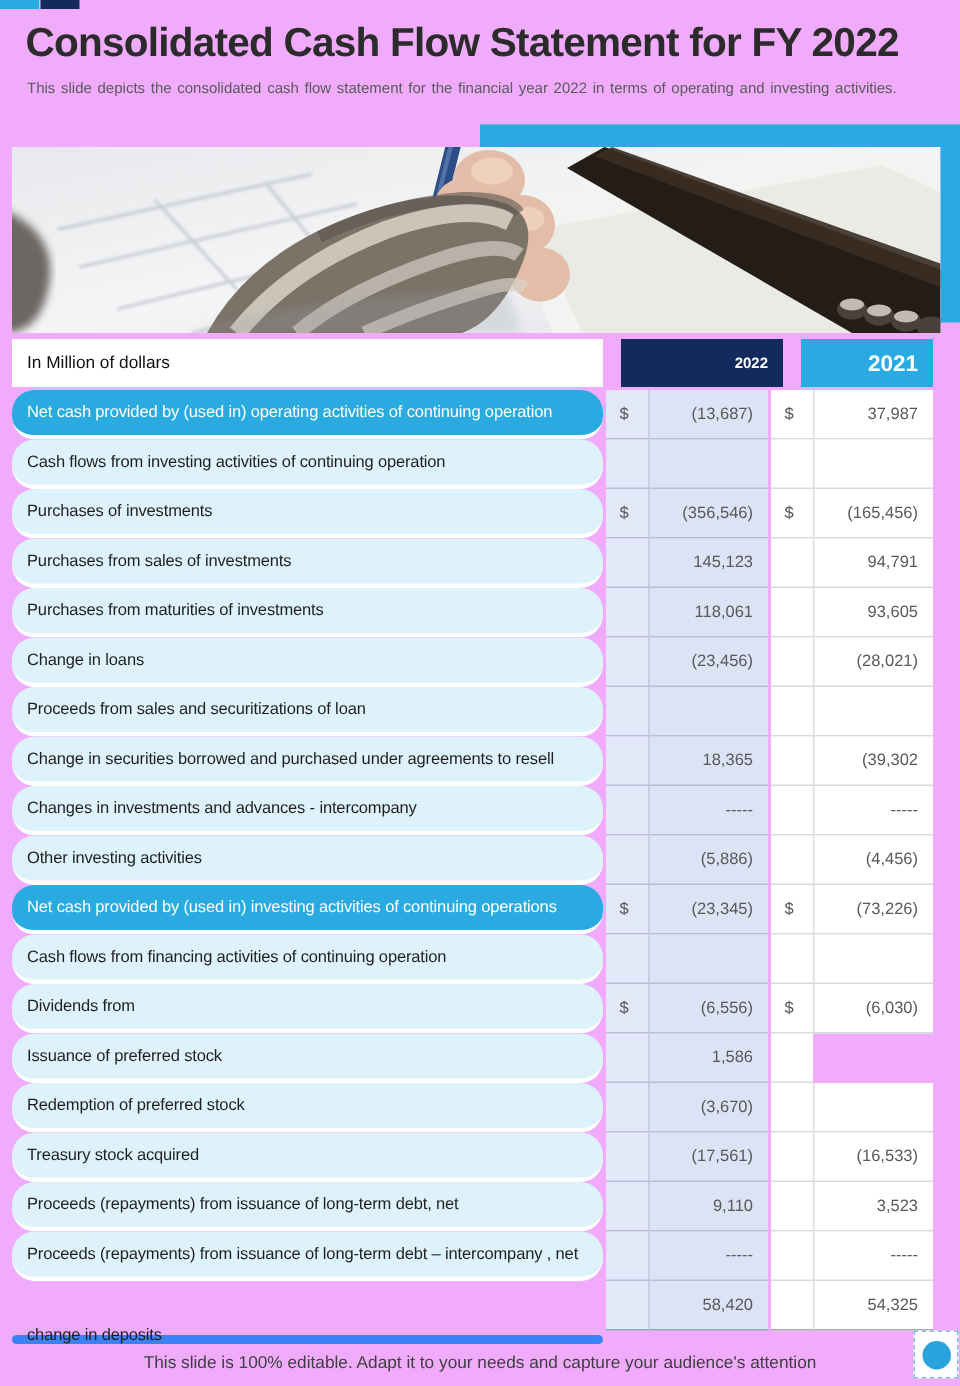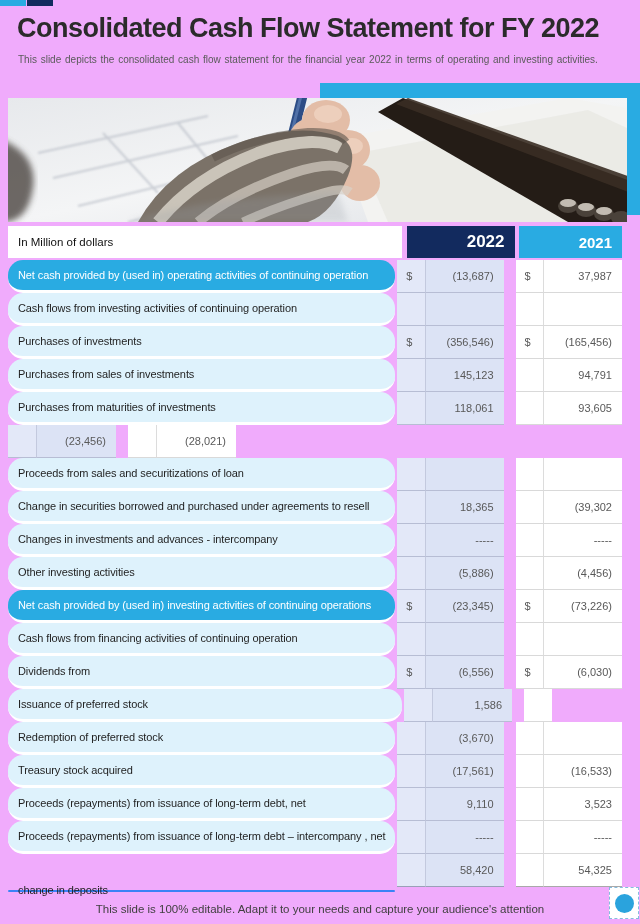--- a/index.html
+++ b/index.html
@@ -22,41 +22,41 @@
   .accent-right{position:absolute;left:627px;top:98px;width:13px;height:117px;background:#29abe2;}
   .photo{position:absolute;left:8px;top:98px;width:619px;height:124px;overflow:hidden;}
 
   
   .tbl{position:absolute;left:8px;top:226px;width:614px;}
   .trow{display:flex;width:614px;}
   .trow > div{box-sizing:border-box;}
   .hdr{height:32px;margin-bottom:2px;justify-content:space-between;}
   .hdr .h-label{width:394px;margin-right:2px;background:#ffffff;color:#111;font-size:11.5px;
                 display:flex;align-items:center;padding-left:10px;}
-  .hdr .h-2022{width:108px;margin-right:2px;background:#122a5e;color:#fff;font-size:17px;font-weight:bold;
+  .hdr .h-2022{width:108px;margin-right:2px;background:#122a5e;color:#fff;font-size:10px;font-weight:bold;
                display:flex;align-items:center;justify-content:flex-end;padding-right:10px;}
-  .hdr .h-2021{width:103px;background:#29abe2;color:#fff;font-size:15px;font-weight:bold;
+  .hdr .h-2021{width:88px;background:#29abe2;color:#fff;font-size:15px;font-weight:bold;
                display:flex;align-items:center;justify-content:flex-end;padding-right:10px;}
 
   .drow{height:33px;}
   .c-label{width:394px;margin-right:2px;background:#def2fc;color:#1f1f1f;font-size:11px;
            display:flex;align-items:center;padding-left:10px;border-bottom:3px solid #ffffff;
            letter-spacing:-0.1px;border-radius:15px;}
   .drow.hl .c-label{background:#29abe2;color:#ffffff;}
   .c-s22{width:28px;background:#e3e8f8;color:#595959;font-size:11px;display:flex;align-items:center;
          padding-left:9px;border-bottom:1px solid #b7bdd4;}
-  .c-v22{width:80px;margin-right:12px;background:#dce3f5;color:#595959;font-size:11px;display:flex;
+  .c-v22{width:80px;margin-right:2px;background:#dce3f5;color:#595959;font-size:11px;display:flex;
          align-items:center;justify-content:flex-end;padding-right:10px;
          border-left:1px solid #c3c9de;border-bottom:1px solid #b7bdd4;}
   .c-s21{width:28px;background:#ffffff;color:#595959;font-size:11px;display:flex;align-items:center;
          padding-left:9px;border-bottom:1px solid #d9d9d9;}
   .c-v21{width:80px;background:#ffffff;color:#595959;font-size:11px;display:flex;align-items:center;
          justify-content:flex-end;padding-right:10px;
          border-left:1px solid #dcdcdc;border-bottom:1px solid #d9d9d9;}
-  .drow:last-child .c-label{border-bottom:2px solid #3b82f6;margin-top:36px;}
+  .drow:last-child .c-label{border-bottom:6px solid #3b82f6;margin-top:36px;}
   .drow:last-child .c-s22,.drow:last-child .c-v22{border-bottom:1px solid #9aa0b8;}
   .drow:last-child .c-s21,.drow:last-child .c-v21{border-bottom:1px solid #a9a9a9;}
 
   
   .footer{position:absolute;left:0;top:903px;width:640px;text-align:center;font-size:11.5px;
           color:#3f3f3f;}
 
   
   .sel-box{position:absolute;left:609px;top:887px;width:28px;height:30px;background:#fff;
            border:1.5px dashed #85bcde;display:flex;align-items:center;justify-content:center;}
@@ -185,20 +185,21 @@
           <div class="c-v21">94,791</div>
         </div>
         <div class="trow drow">
           <div class="c-label">Purchases from maturities of investments</div>
           <div class="c-s22"></div>
           <div class="c-v22">118,061</div>
           <div class="c-s21"></div>
           <div class="c-v21">93,605</div>
         </div>
         <div class="trow drow">
+          <div class="c-label">Change in loans</div>
           <div class="c-s22"></div>
           <div class="c-v22">(23,456)</div>
           <div class="c-s21"></div>
           <div class="c-v21">(28,021)</div>
         </div>
         <div class="trow drow">
           <div class="c-label">Proceeds from sales and securitizations of loan</div>
           <div class="c-s22"></div>
           <div class="c-v22"></div>
           <div class="c-s21"></div>

